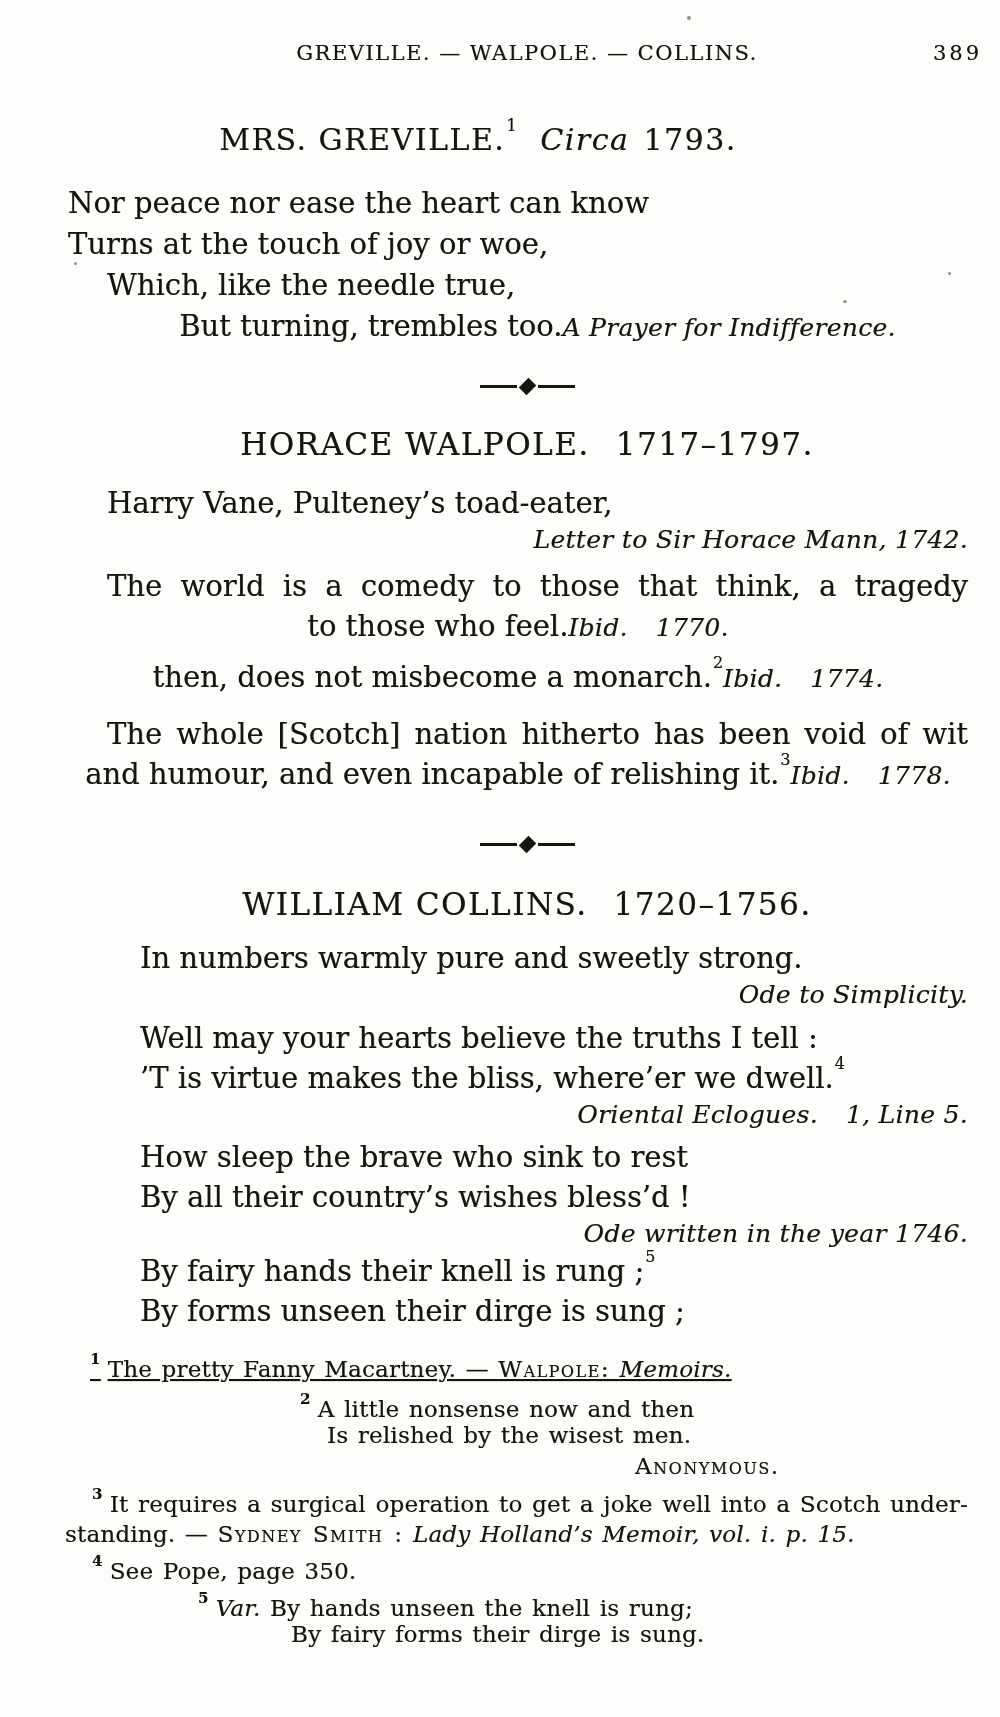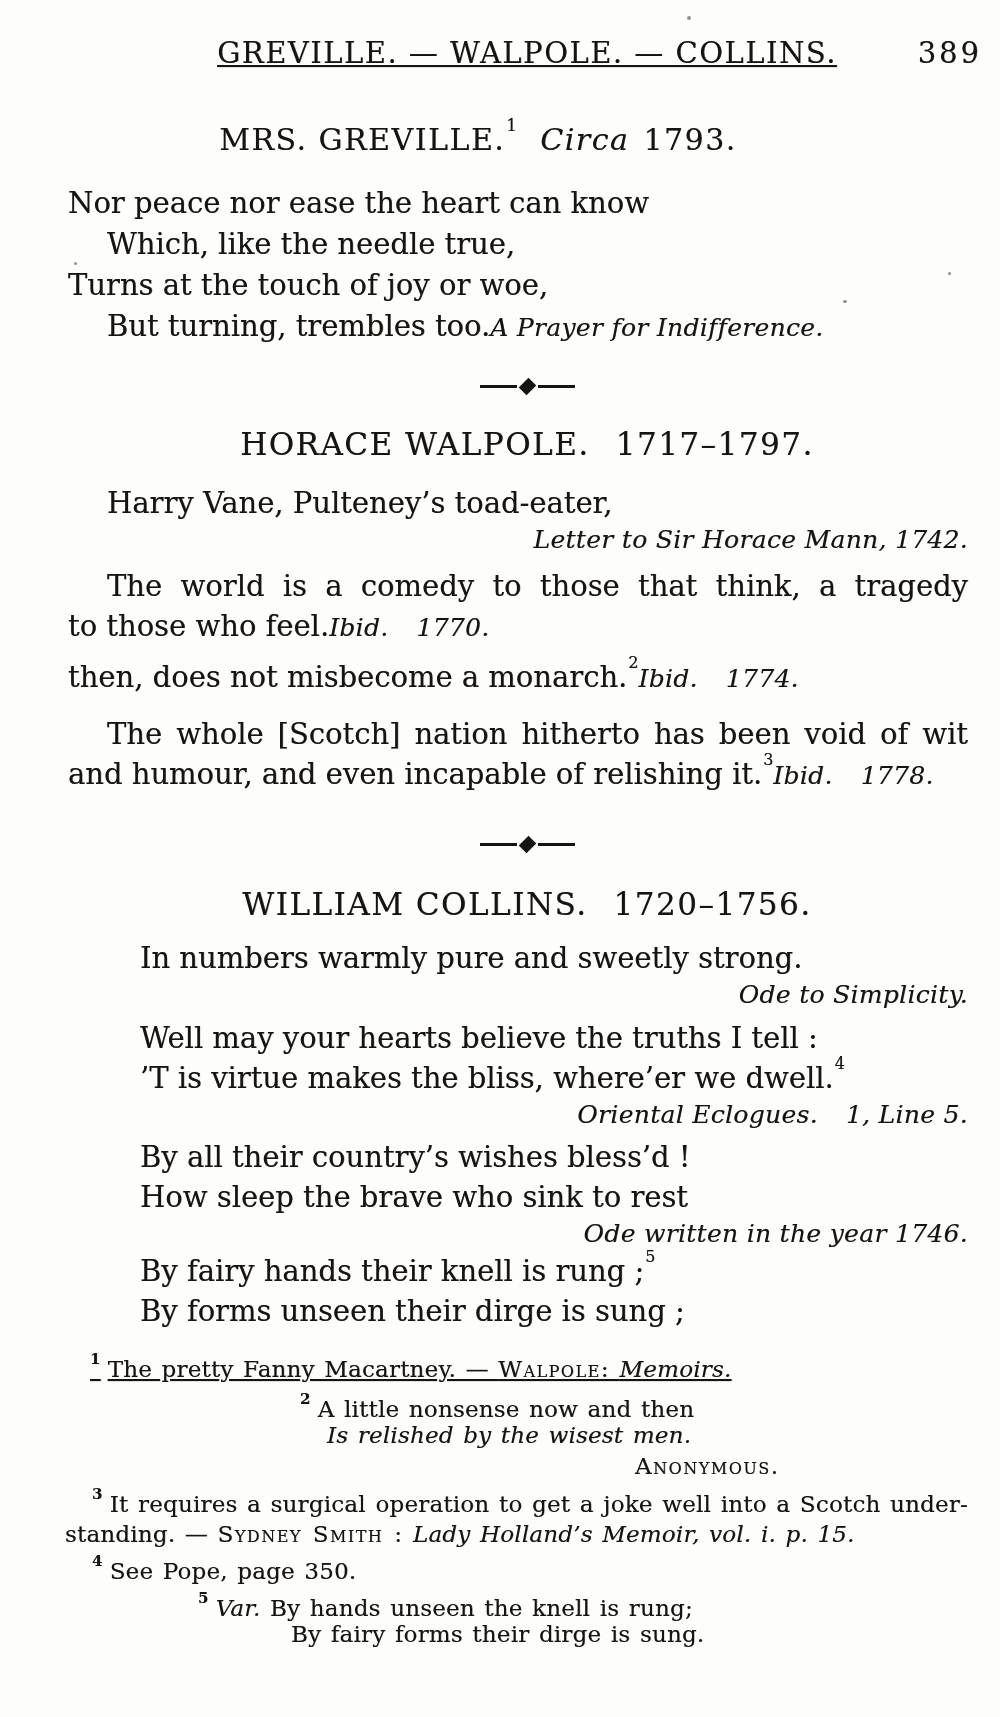--- a/index.html
+++ b/index.html
@@ -9,21 +9,21 @@
     margin:0 auto;
     background:#fdfdfb;
     box-sizing:border-box;
     padding:33px 32px 0 68px;
     font-family:"DejaVu Serif","Liberation Serif",serif;
     color:#17130e;
     overflow:hidden;
     text-shadow:0.35px 0.25px 0 rgba(23,19,14,0.5);
   }
   
-  .head-row{position:relative;height:40px;font-size:29px;line-height:40px;letter-spacing:1.5px;text-decoration:underline;}
+  .head-row{position:relative;height:40px;font-size:21px;line-height:40px;letter-spacing:1.5px;}
   .head-title{text-align:center;transform:translateX(9px);}
   .page-number{position:absolute;right:-14px;top:0;letter-spacing:3px;}
   
   .h-sec{margin:12px;font-weight:normal;font-size:31px;line-height:44px;text-align:center;letter-spacing:1.5px;}
   .h-greville{font-size:30px;line-height:42px;margin-top:46px;transform:translateX(-40px);}
   .h-walpole{margin-top:28px;transform:translateX(9px);}
   .h-collins{margin-top:30px;transform:translateX(9px);}
   .dates{margin-left:26px;}
   .era{margin-left:22px;}
   .era-year{margin-left:14px;}
@@ -33,34 +33,34 @@
   .d1{margin-top:30px;}
   .d2{margin-top:40px;}
   .rule{width:37px;height:3px;background:#17130e;}
   .diamond{width:11px;height:11px;background:#17130e;transform:rotate(45deg) scaleY(1.25);margin:0 5px;}
   
   .poem{margin-top:22px;font-size:29px;line-height:41px;}
   .bq{font-size:29px;line-height:40px;}
   .ind{padding-left:39px;}
   .l1i{padding-left:39px;}
   .jl{text-align:justify;text-align-last:justify;}
-  .row{display:flex;justify-content:flex-start;align-items:baseline;}
+  .row{display:flex;justify-content:center;align-items:baseline;}
   .attr{font-style:italic;font-size:25px;letter-spacing:0.3px;white-space:nowrap;}
   .attr-row{text-align:right;font-size:25px;line-height:34px;}
   .attr-row .it{letter-spacing:0.3px;}
   .attr-gap{margin-left:28px;}
   .wq1{margin-top:17px;} .wq2{margin-top:9px;} .wq3{margin-top:9px;} .wq4{margin-top:15px;}
   .collins{margin-left:72px;}
   .cq1{margin-top:4px;} .cq2{margin-top:6px;} .cq3{margin-top:5px;} .cq4{margin-top:0;}
   .it{font-style:italic;}
   
   .fnotes{margin-top:19px;margin-left:-3px;font-size:23px;line-height:27px;letter-spacing:0.2px;word-spacing:2px;}
   .fn1{padding-left:25px;text-decoration:underline;}
   .fn2{margin-top:7px;margin-left:235px;}
-  .fn2 .l2{margin-left:27px;font-style:italic;}
+  .fn2 .l2{margin-left:27px;}
   .fn-sig{margin-top:4px;margin-left:570px;}
   .fn3{margin-top:3px;line-height:30px;}
   .fn3 .l1{padding-left:27px;}
   .fn4{margin-top:3px;padding-left:27px;}
   .fn5{margin-top:4px;}
   .fn5 .l1{margin-left:133px;}
   .fn5 .l2{margin-left:226px;}
   .sc{font-variant:small-caps;letter-spacing:1.5px;}
   sup.fnm{font-size:15px;position:relative;top:-4px;margin-right:7px;font-weight:bold;}
   
@@ -73,22 +73,22 @@
 
   <div class="head-row">
     <div class="head-title">GREVILLE. — WALPOLE. — COLLINS.</div>
     <div class="page-number">389</div>
   </div>
 
   <h1 class="h-sec h-greville"><span>MRS. GREVILLE.</span><sup class="ref">1</sup><span class="it era">Circa</span><span class="era-year">1793.</span></h1>
 
   <div class="poem">
     <div class="pl">Nor peace nor ease the heart can know</div>
+    <div class="pl">Turns at the touch of joy or woe,</div>
     <div class="pl ind">Which, like the needle true,</div>
-    <div class="pl">Turns at the touch of joy or woe,</div>
     <div class="row">
       <span class="pl ind">But turning, trembles too.</span>
       <span class="attr">A Prayer for Indifference.</span>
     </div>
   </div>
 
   <div class="divider d1">
     <span class="rule"></span>
       <span class="diamond"></span>
       <span class="rule"></span>
@@ -139,22 +139,22 @@
       <div class="attr-row"><span class="it attr">Ode to Simplicity.</span></div>
     </div>
 
     <div class="bq cq2">
       <div>Well may your hearts believe the truths I tell :</div>
       <div><span>’T is virtue makes the bliss, where’er we dwell.</span><sup class="ref">4</sup></div>
       <div class="attr-row"><span class="it">Oriental Eclogues.</span><span class="it attr-gap">1, Line 5.</span></div>
     </div>
 
     <div class="bq cq3">
+      <div>How sleep the brave who sink to rest</div>
       <div>By all their country’s wishes bless’d !</div>
-      <div>How sleep the brave who sink to rest</div>
       <div class="attr-row"><span class="it attr">Ode written in the year 1746.</span></div>
     </div>
 
     <div class="bq cq4">
       <div><span>By fairy hands their knell is rung ;</span><sup class="ref">5</sup></div>
       <div>By forms unseen their dirge is sung ;</div>
     </div>
 
   </div>
 

